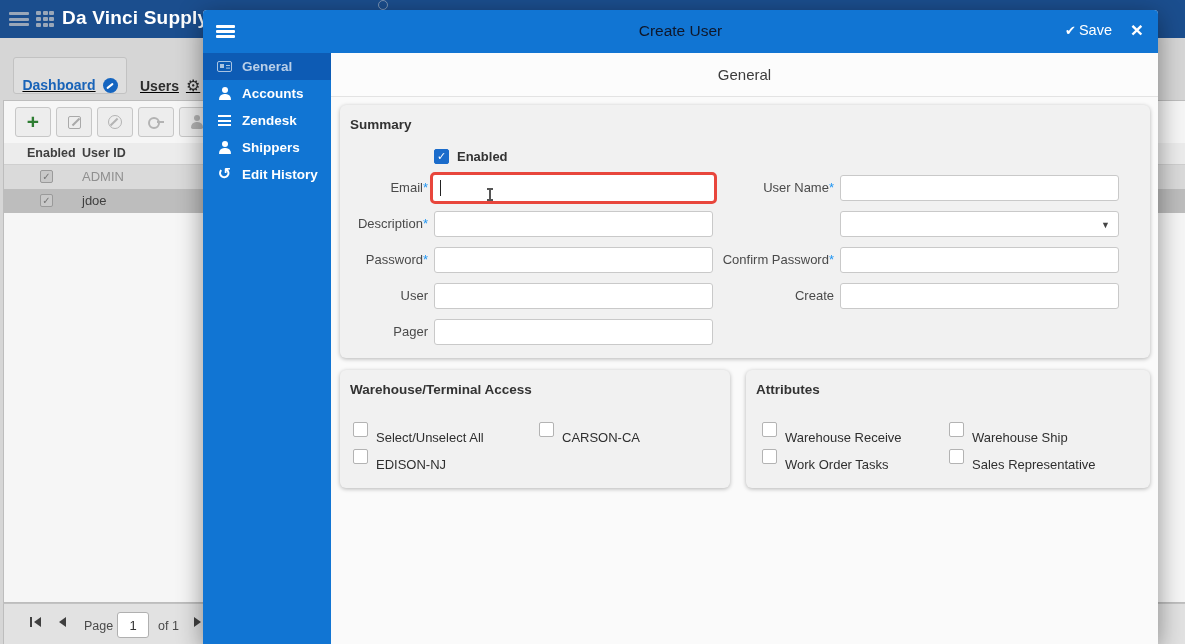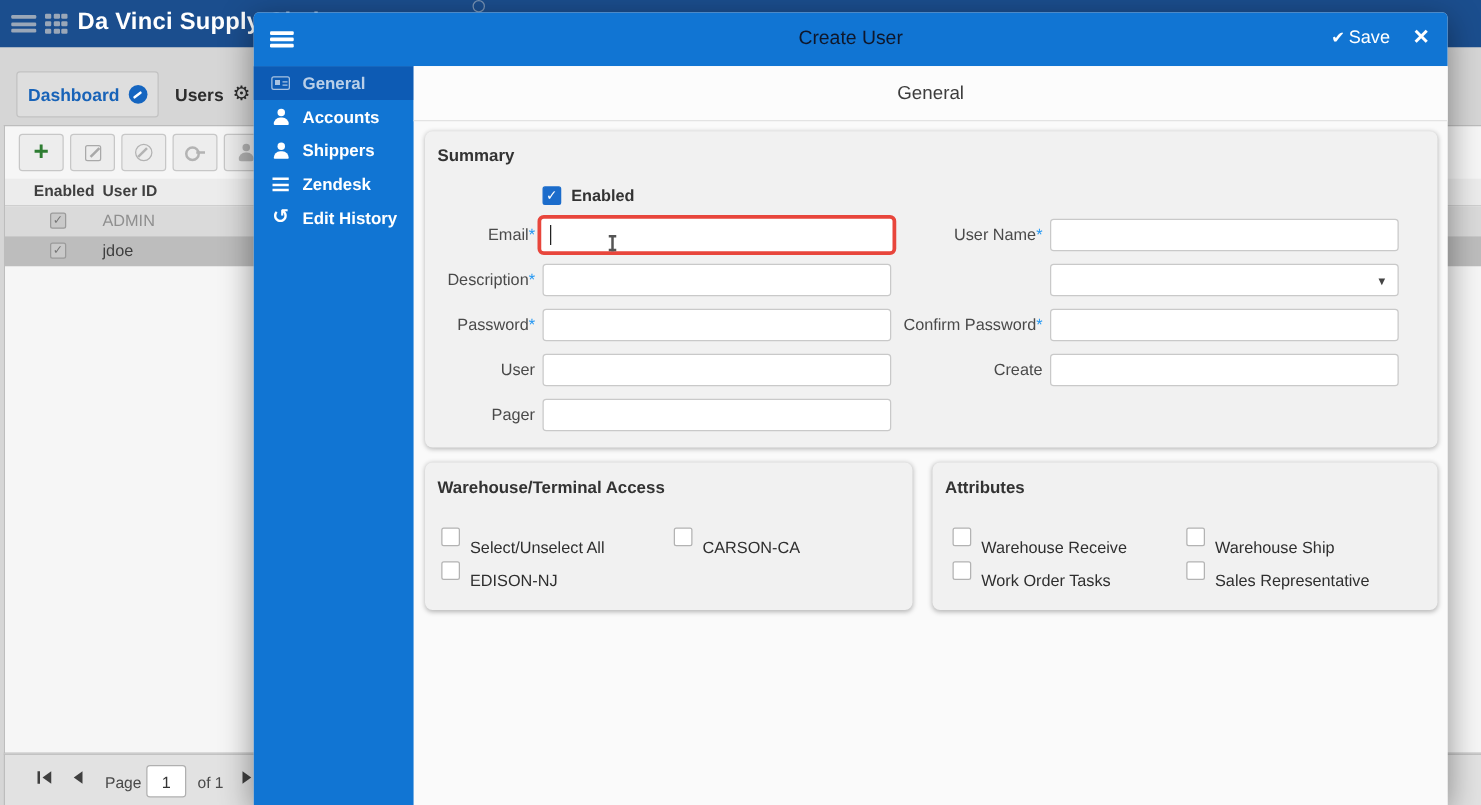--- a/index.html
+++ b/index.html
@@ -11,21 +11,21 @@
   .topbar { position:absolute; left:0; top:0; width:1185px; height:38px; background:#1b4e8e; }
   .hamburger { display:inline-flex; flex-direction:column; justify-content:space-between; width:20px; height:14px; cursor:pointer; }
   .hamburger i { display:block; height:3px; border-radius:1px; background:#9aa7b8; }
   .topbar .hamburger { position:absolute; left:9px; top:12px; }
   .grid-icon { position:absolute; left:36px; top:11px; width:18px; height:16px; display:grid; grid-template-columns:repeat(3,1fr); grid-template-rows:repeat(3,1fr); gap:1.5px; cursor:pointer; }
   .grid-icon i { background:#9aa7b8; border-radius:1px; }
   .app-title { position:absolute; left:62px; top:7px; font-size:19px; font-weight:bold; color:#fff; letter-spacing:.2px; white-space:nowrap; }
   .reg-circle { position:absolute; left:378px; top:0px; width:10px; height:10px; border:1.5px solid #9fb0c4; border-radius:50%; opacity:.7; }
 
   .tabbar { position:absolute; left:0; top:38px; width:1185px; height:62px; background:#d6d6d6; }
-  .tab { position:absolute; display:flex; align-items:center; gap:7px; cursor:pointer; }
+  .tab { position:absolute; display:flex; align-items:flex-end; gap:7px; cursor:pointer;text-decoration:underline; }
   .tab-dashboard { left:13px; top:19px; width:114px; height:37px; background:#dedede; border:1px solid #c2c2c2; border-radius:3px; justify-content:center; }
   .tab-dashboard .lbl { color:#1863b8; font-weight:600; font-size:14px; }
   .gauge-icon { position:relative; width:15px; height:15px; background:#1565c0; border-radius:50%; }
   .gauge-icon::after { content:""; position:absolute; left:3px; top:7px; width:8px; height:2px; background:#fff; border-radius:1px; transform:rotate(-38deg); }
   .tab-users { left:140px; top:19px; height:37px; }
   .tab-users .lbl { color:#2d2d2d; font-weight:600; font-size:14px; }
   .gear { color:#2d2d2d; font-size:16px; line-height:1; }
   .tab-close { color:#333; font-size:17px; font-weight:bold; line-height:1; cursor:pointer; }
 
   .panel { position:absolute; left:3px; top:100px; right:0; bottom:41px; background:#f6f6f6; border:1px solid #bdbdbd; border-right:none; }
@@ -230,29 +230,29 @@
         <span>General</span>
       </div>
       <div class="mitem">
         <span class="micon">
             <span class="i-wperson"></span>
           </span>
         <span>Accounts</span>
       </div>
       <div class="mitem">
         <span class="micon">
+            <span class="i-list"></span>
+          </span>
+        <span>Zendesk</span>
+      </div>
+      <div class="mitem">
+        <span class="micon">
             <span class="i-wperson"></span>
           </span>
         <span>Shippers</span>
-      </div>
-      <div class="mitem">
-        <span class="micon">
-            <span class="i-list"></span>
-          </span>
-        <span>Zendesk</span>
       </div>
       <div class="mitem">
         <span class="micon i-history">↺</span>
         <span>Edit History</span>
       </div>
     </div>
 
     <div class="mbody">
       <div class="mheading">General</div>
 

